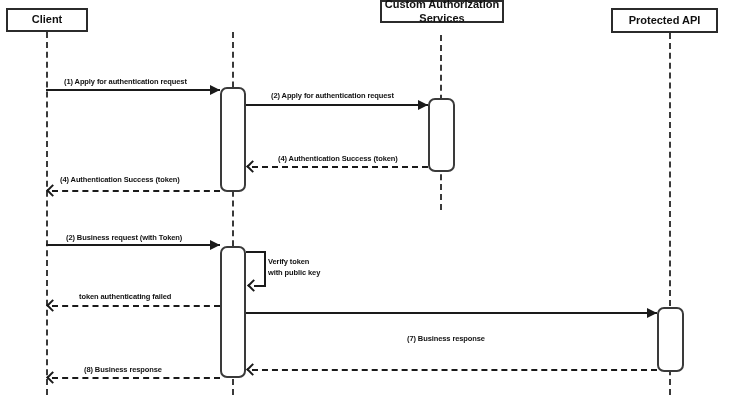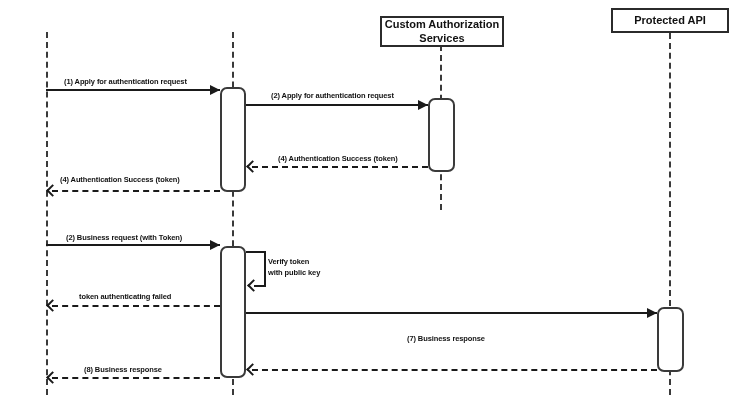--- a/index.html
+++ b/index.html
@@ -33,25 +33,28 @@
 </head>
 <body>
 
 <div class="canvas">
 
   <div class="lifeline" style="left:46px;top:32px;height:363px"></div>
   <div class="lifeline" style="left:232px;top:32px;height:363px"></div>
   <div class="lifeline" style="left:440px;top:35px;height:175px"></div>
   <div class="lifeline" style="left:669px;top:33px;height:362px"></div>
 
-  <div class="actor" style="left:380px;top:16px;width:124px;height:31px">
+  <div class="actor" style="left:6px;top:8px;width:82px;height:24px">
+    <span>Client</span>
+  </div>
+  <div class="actor" style="left:380px;top:0;width:124px;height:23px">
     <span>Custom Authorization
 Services</span>
   </div>
-  <div class="actor" style="left:611px;top:8px;width:118px;height:25px">
+  <div class="actor" style="left:611px;top:8px;width:107px;height:25px">
     <span>Protected API</span>
   </div>
 
   <div class="act" style="left:220px;top:87px;width:26px;height:105px"></div>
   <div class="act" style="left:428px;top:98px;width:27px;height:74px"></div>
   <div class="act" style="left:220px;top:246px;width:26px;height:132px"></div>
   <div class="act" style="left:657px;top:307px;width:27px;height:65px"></div>
 
   <div class="line-solid" style="left:46px;top:89px;width:174px"></div>
   <div class="head-right" style="left:210px;top:85px"></div>

